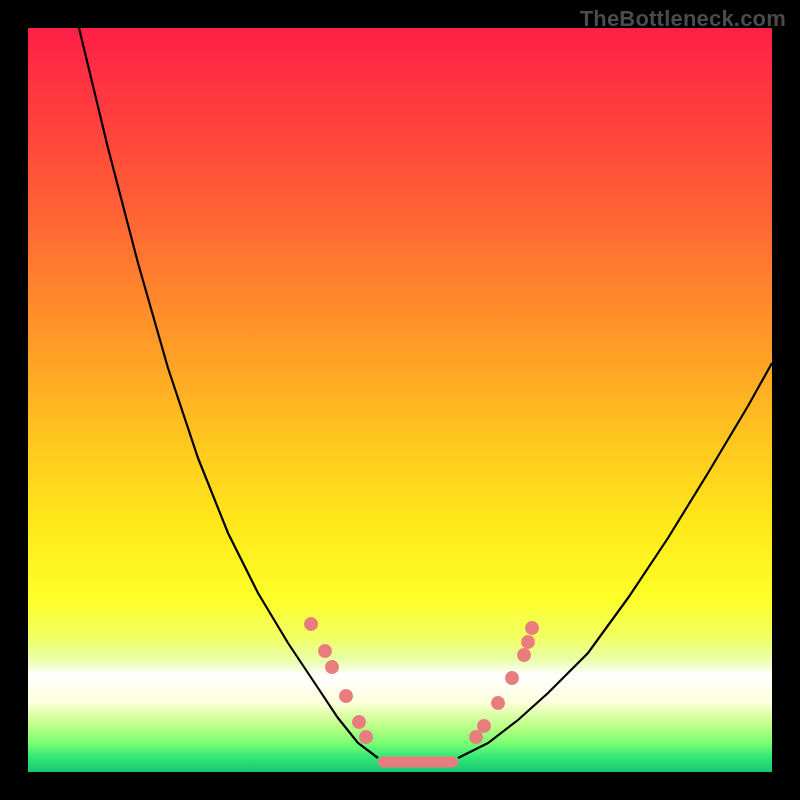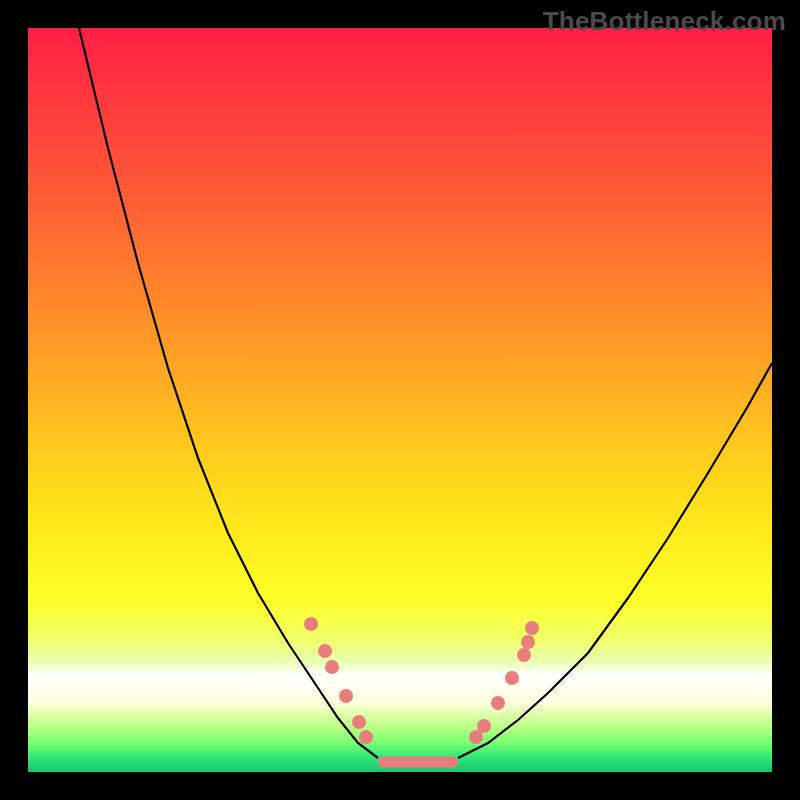--- a/index.html
+++ b/index.html
@@ -15,21 +15,21 @@
     width: 800px;
     height: 800px;
     background: #000;
     position: relative;
   }
   .watermark {
     position: absolute;
     top: 6px;
     right: 14px;
     color: #4b4b4b;
-    font-size: 26px;
+    font-size: 22px;
     font-weight: 600;
     letter-spacing: 0.2px;
     z-index: 4;
   }
   .plot {
     position: absolute;
     left: 28px;
     top: 28px;
     width: 744px;
     height: 744px;

